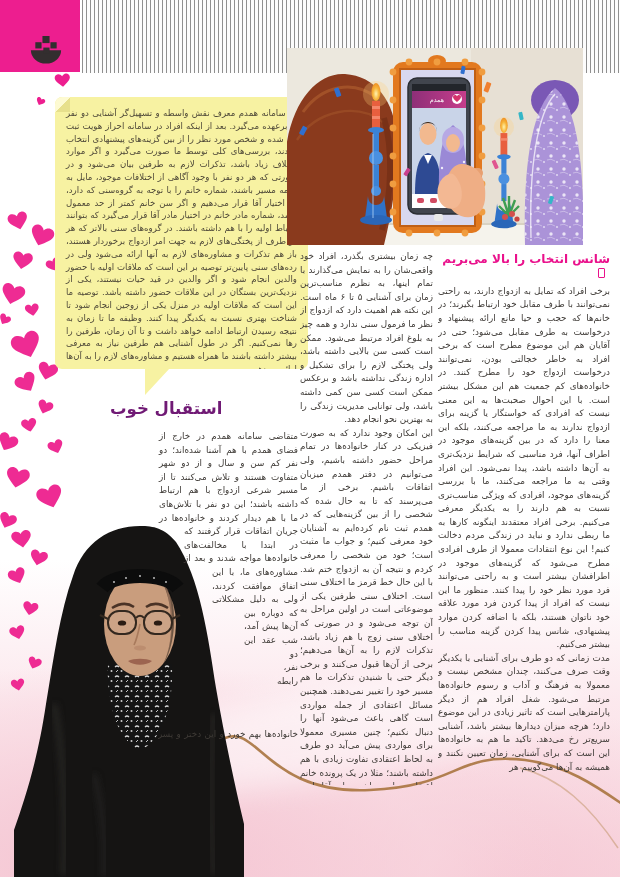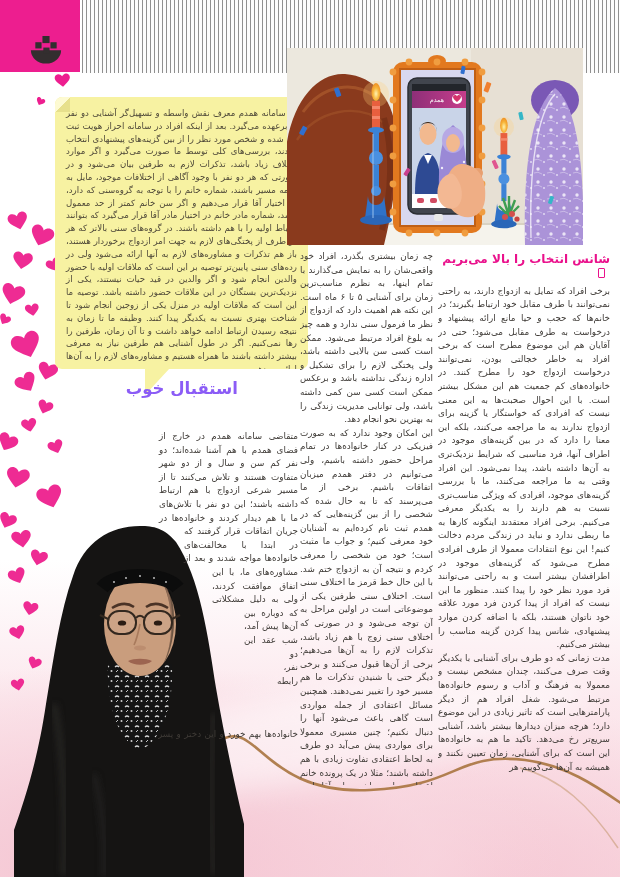--- a/index.html
+++ b/index.html
@@ -20,22 +20,22 @@
   .note-tail{position:absolute;left:145px;top:368px;width:0;height:0;z-index:2;
         border-top:27px solid #f7f2a2;border-right:25px solid transparent;}
 
   
   .illus{position:absolute;left:287px;top:48px;width:296px;height:197px;z-index:3;}
 
   
   .hearts{position:absolute;left:0;top:208px;width:80px;height:490px;z-index:1;overflow:visible;}
 
   
-  .feature-h{position:absolute;left:110px;top:377px;width:128px;z-index:5;direction:rtl;
-        color:#8b5cf6;font-weight:bold;font-size:16.5px;line-height:1.45;text-align:right;}
+  .feature-h{position:absolute;left:110px;top:397px;width:128px;z-index:5;direction:rtl;
+        color:#701a75;font-weight:bold;font-size:16.5px;line-height:1.45;text-align:left;}
 
   
   .col{position:absolute;z-index:5;direction:rtl;font-size:8.8px;line-height:13.6px;
        color:#3e3a36;text-align:justify;overflow:hidden;}
   .col p{margin:0;text-align:justify;}
   .col h3{margin:8px 0 4px;font-size:12px;line-height:1.2;color:#ea118c;text-align:right;font-weight:bold;}
   .col h3 .bl{display:inline-block;width:5px;height:8px;border:1.6px solid #ea118c;border-radius:1px;
               margin:0 5px 0 0;vertical-align:-1px;}
   .col-right{left:438px;top:244px;width:172px;height:540px;}
   .col-mid{left:300px;top:250px;width:133px;height:535px;}

